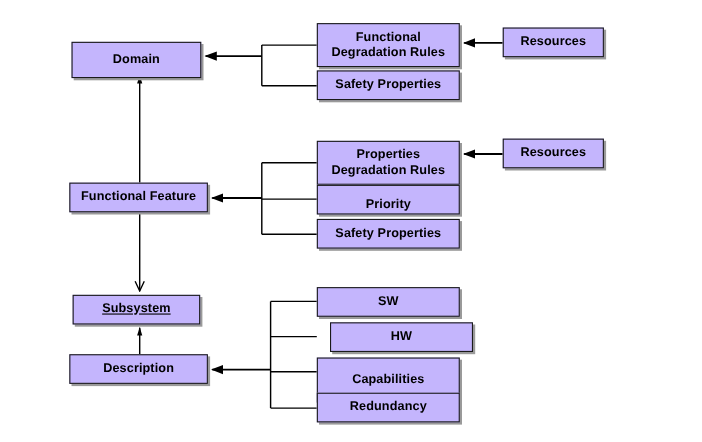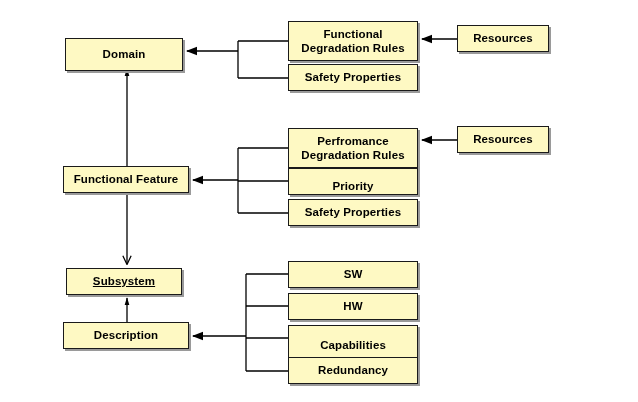--- a/index.html
+++ b/index.html
@@ -20,21 +20,21 @@
   #edge-layer {
     position: absolute;
     left: 0;
     top: 0;
     width: 638px;
     height: 402px;
   }
   .node {
     position: absolute;
     box-sizing: border-box;
-    background: #fef9c3;
+    background: #c4b5fd;
     border: 1.4px solid #1a1a1a;
     box-shadow: 2px 2px 0 0 #9a9a9a;
     display: flex;
     align-items: center;
     justify-content: center;
     text-align: center;
     font-weight: bold;
     font-size: 11.5px;
     color: #000000;
     line-height: 1.18;
@@ -123,42 +123,42 @@
   <div class="node" style="left:288px; top:64px; width:130px; height:27px;">
     <span>Safety Properties</span>
   </div>
 
   <div class="node" style="left:457px; top:25px; width:92px; height:27px;">
     <span>Resources</span>
   </div>
 
   <div class="node two-line" style="left:288px; top:128px; width:130px; height:40px;">
     <span>
-      <span>Perfromance</span>
+      <span>Properties</span>
       <span>Degradation Rules</span>
     </span>
   </div>
 
   <div class="node" style="left:288px; top:168px; width:130px; height:27px;align-items:flex-end;">
     <span>Priority</span>
   </div>
 
   <div class="node" style="left:288px; top:199px; width:130px; height:27px;">
     <span>Safety Properties</span>
   </div>
 
   <div class="node" style="left:457px; top:126px; width:92px; height:27px;">
     <span>Resources</span>
   </div>
 
   <div class="node" style="left:288px; top:261px; width:130px; height:27px;">
     <span>SW</span>
   </div>
 
-  <div class="node" style="left:288px; top:293px; width:130px; height:27px;text-align:center;">
+  <div class="node" style="left:300px; top:293px; width:130px; height:27px;text-align:center;">
     <span>HW</span>
   </div>
 
   <div class="node" style="left:288px; top:325px; width:130px; height:41px;">
     <span>Capabilities</span>
   </div>
 
   <div class="node" style="left:288px; top:357px; width:130px; height:27px;">
     <span>Redundancy</span>
   </div>

